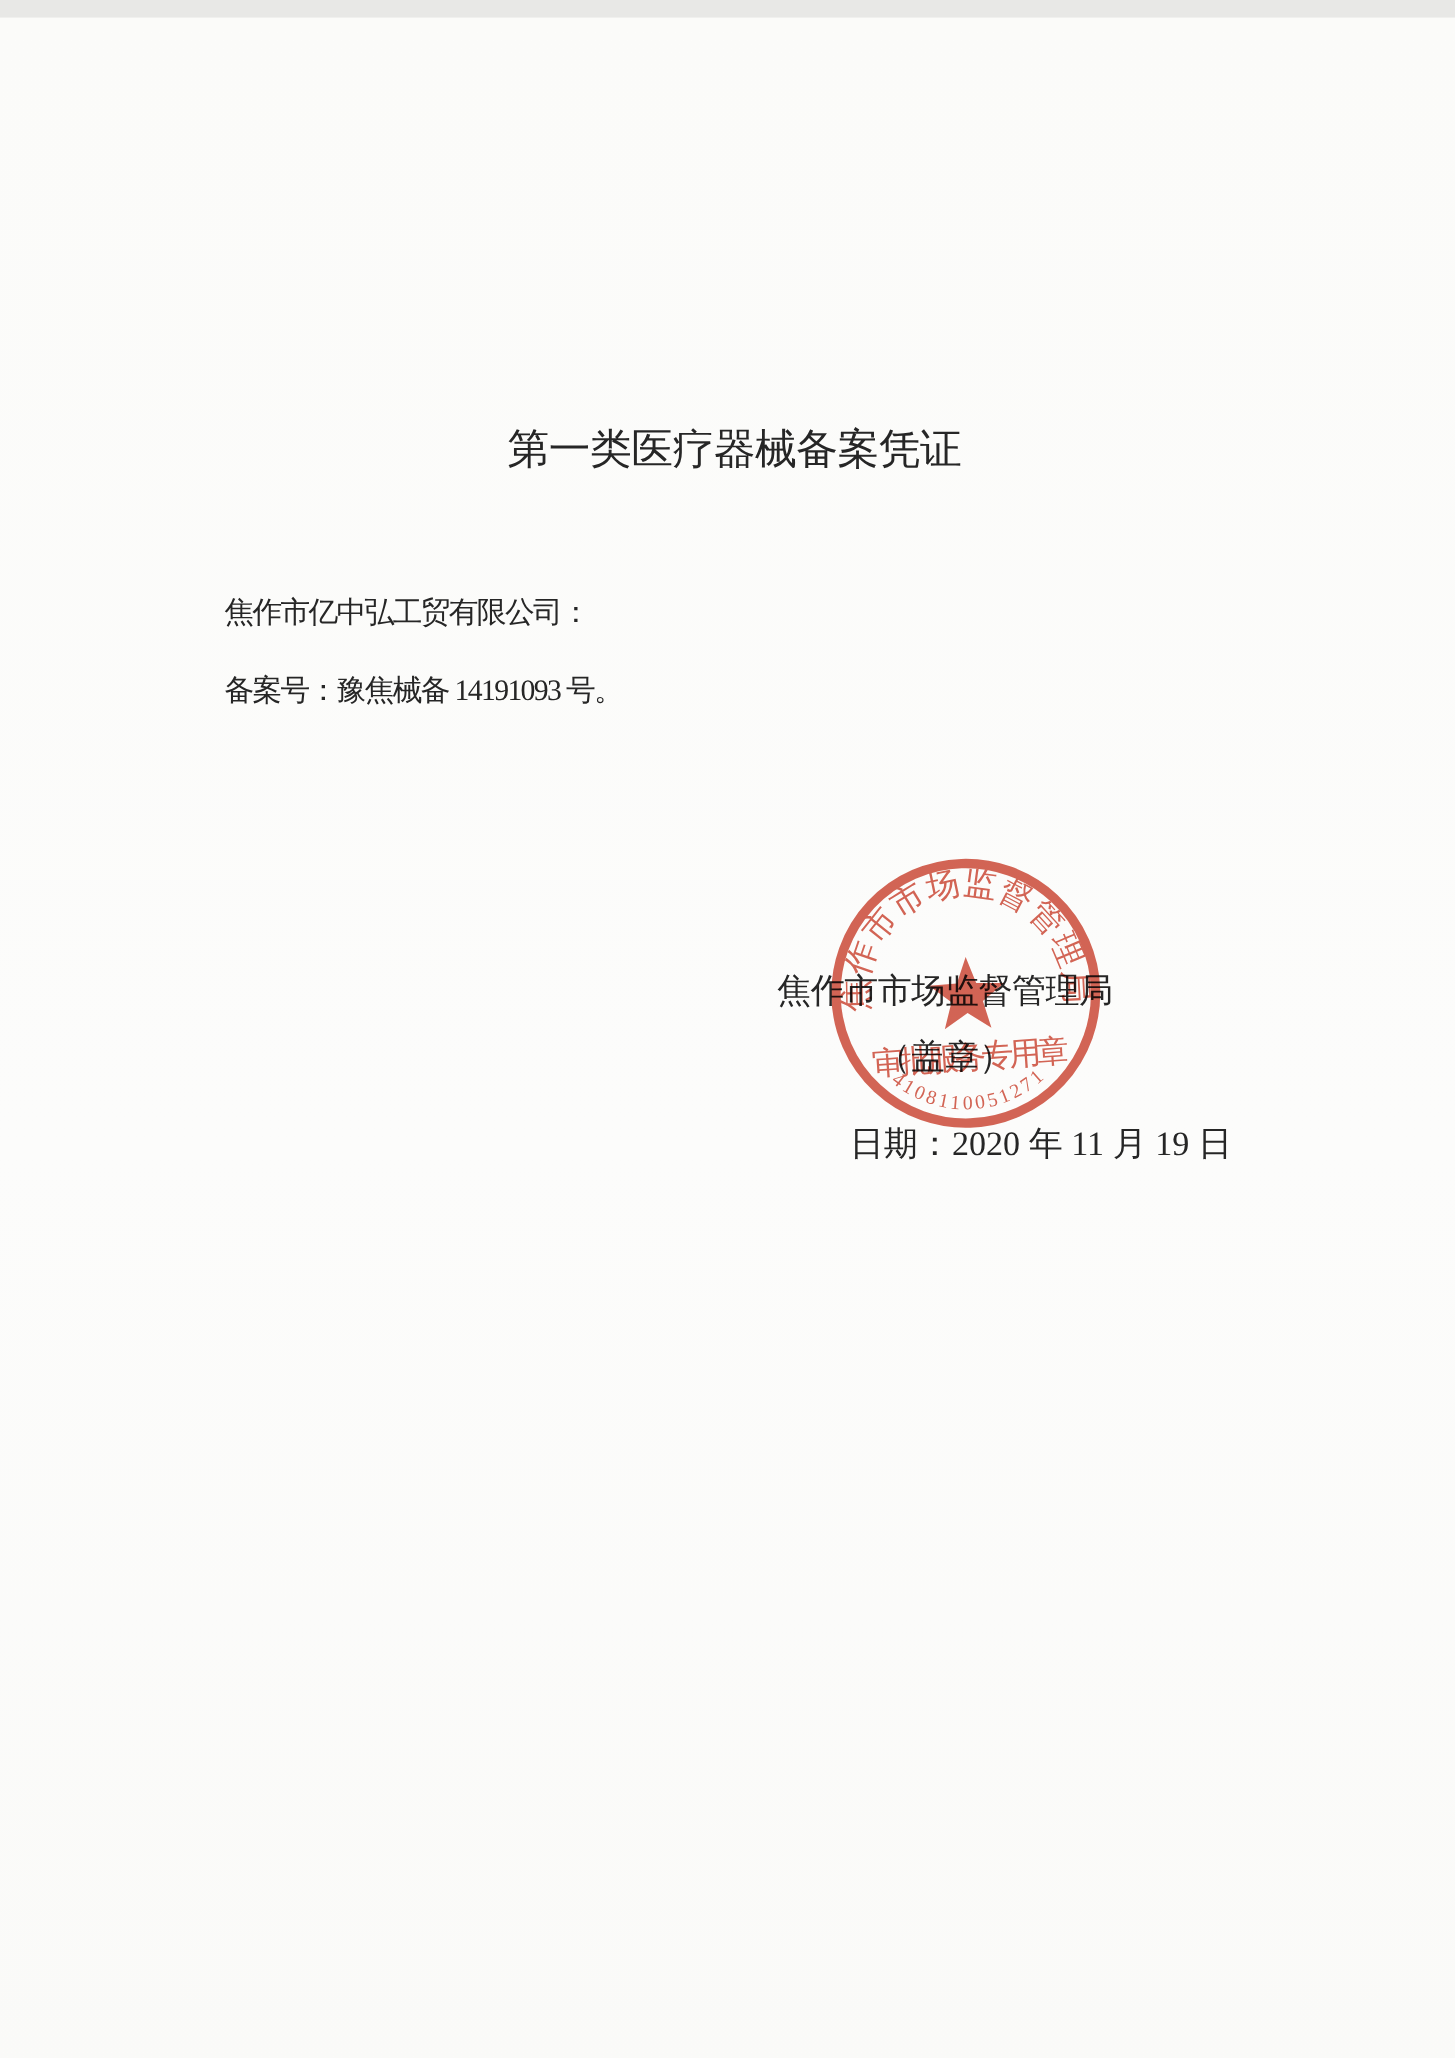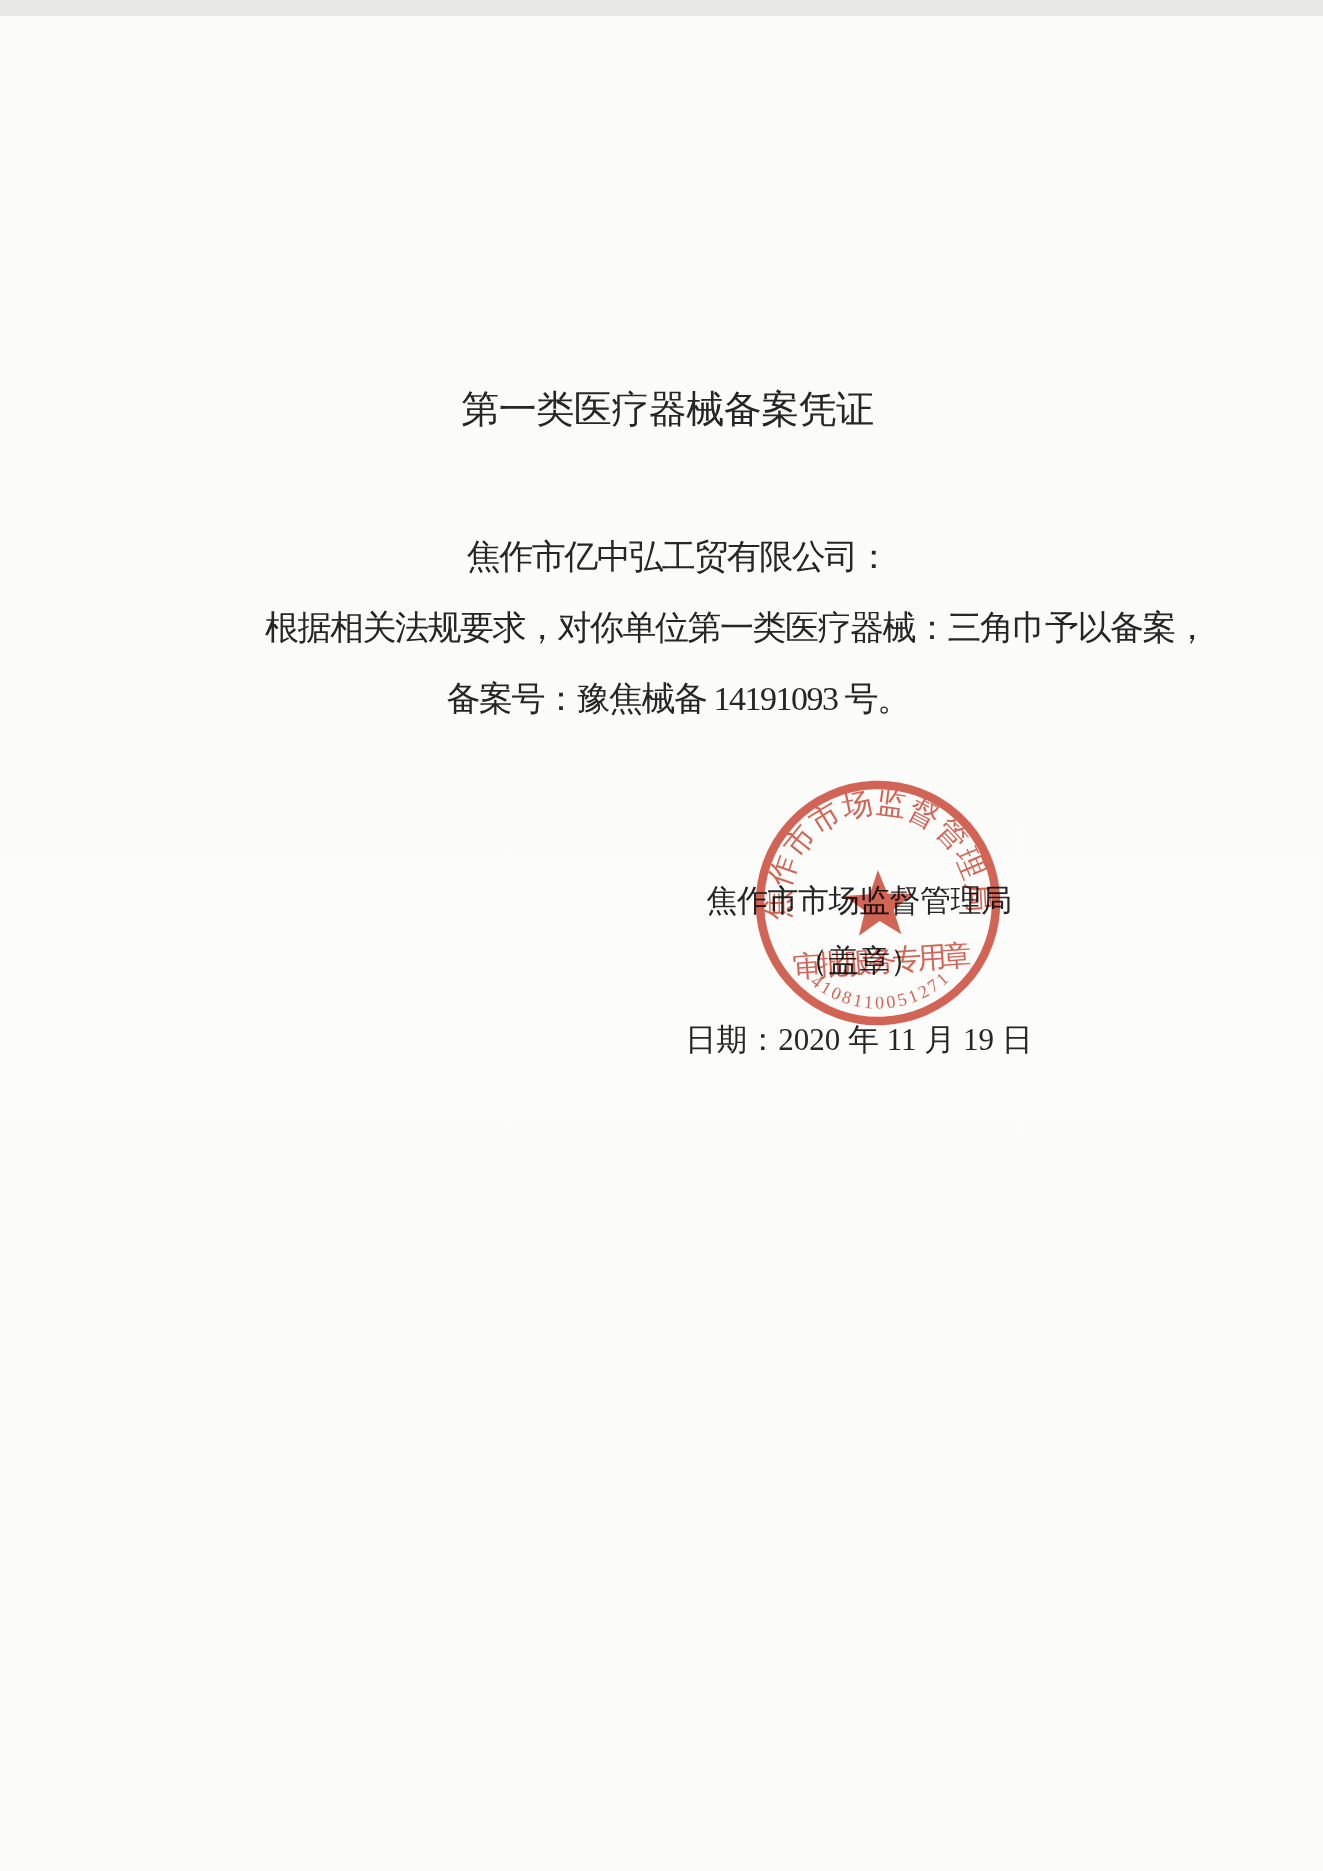--- a/index.html
+++ b/index.html
@@ -24,41 +24,40 @@
     line-height: 44px;
     letter-spacing: -0.5px;
     font-weight: 400;
     white-space: nowrap;
   }
   .body-block {
     position: absolute;
     left: 204px;
     top: 505px;
     width: 948px;
-    font-size: 34px;
+    font-size: 27px;
     line-height: 71px;
     letter-spacing: -1.5px;
-    text-align: center;
   }
   .body-line { white-space: nowrap; }
   .body-line.indent { text-indent: 61px; }
   .sig-line {
     position: absolute;
     left: 598px;
     width: 522px;
     text-align: center;
     font-size: 31px;
     line-height: 40px;
     letter-spacing: -0.5px;
     white-space: nowrap;
     z-index: 2;
   }
   .sig-org  { top: 865px; }
   .sig-note { top: 925px; letter-spacing: 0; }
-  .sig-date { top: 1004px; letter-spacing: 0; }
+  .sig-date { top: 1004px; letter-spacing: 0; text-align: right; }
   .seal {
     position: absolute;
     left: 738px;
     top: 747px;
     width: 280px;
     height: 280px;
     z-index: 3;
     mix-blend-mode: multiply;
     opacity: 0.88;
     transform: rotate(-2deg);
@@ -69,21 +68,20 @@
 </style>
 </head>
 <body>
 
 <div class="page">
 
   <div class="doc-title">第一类医疗器械备案凭证</div>
 
   <div class="body-block">
     <div class="body-line">焦作市亿中弘工贸有限公司：</div>
-    <div class="body-line indent">根据相关法规要求，对你单位第一类医疗器械：三角巾予以备案，</div>
     <div class="body-line">备案号：豫焦械备 14191093 号。</div>
   </div>
 
   <div class="sig-line sig-org">焦作市市场监督管理局</div>
 
   <div class="sig-line sig-note">（盖章）</div>
 
   <div class="sig-line sig-date">日期：2020 年 11 月 19 日</div>
 
   <svg class="seal" viewBox="-140 -140 280 280" xmlns="http://www.w3.org/2000/svg">

